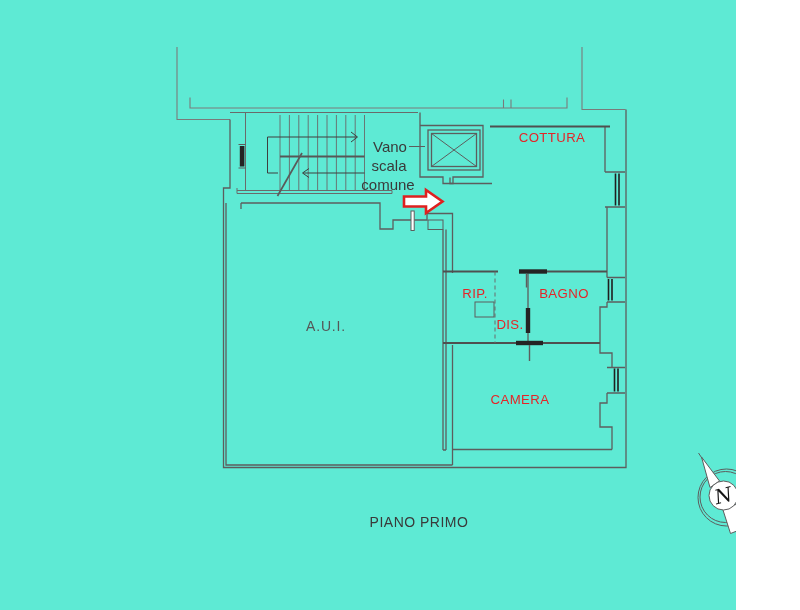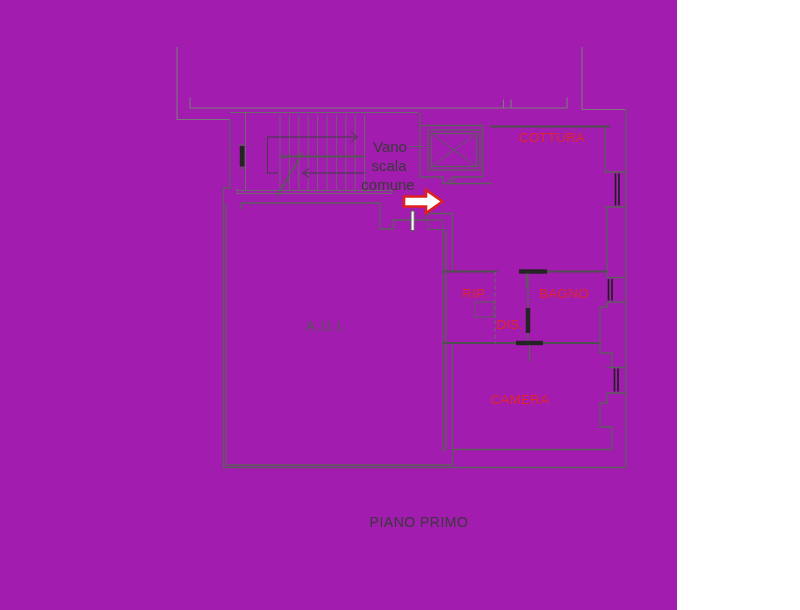--- a/index.html
+++ b/index.html
@@ -1,16 +1,16 @@
 <!DOCTYPE html>
 <html><head>
 <meta charset="utf-8">
 <style>
   html,body{margin:0;padding:0;background:#fff;}
-  .stage{position:relative;width:677px;height:610px;background:#a21caf;overflow:hidden;
+  .stage{position:relative;width:736px;height:610px;background:#5eead4;overflow:hidden;
          font-family:"Liberation Sans",sans-serif;text-align:right;}
   svg{display:block;}
   
   .ctx   {stroke:#7a7a7a;stroke-width:1.1;fill:none;}
   .wall  {stroke:#5d5d5d;stroke-width:1.3;fill:none;}
   .wallT {stroke:#6a6a6a;stroke-width:1;fill:none;}
   .heavy {stroke:#4f4f4f;stroke-width:2.2;fill:none;}
   .tread {stroke:#6a6a6a;stroke-width:.9;fill:none;}
   .divid {stroke:#565656;stroke-width:1.8;fill:none;}
   .flight{stroke:#3f3f3f;stroke-width:1;fill:none;}

